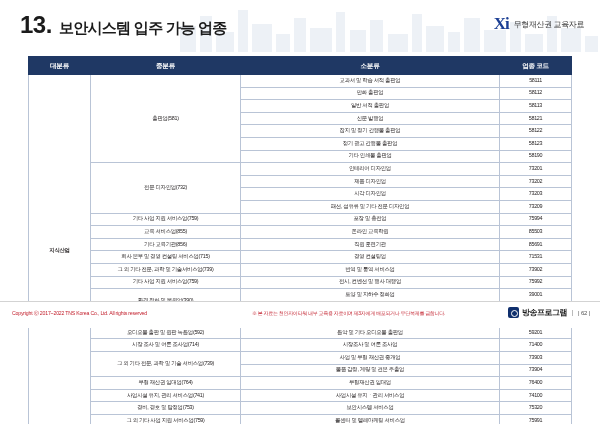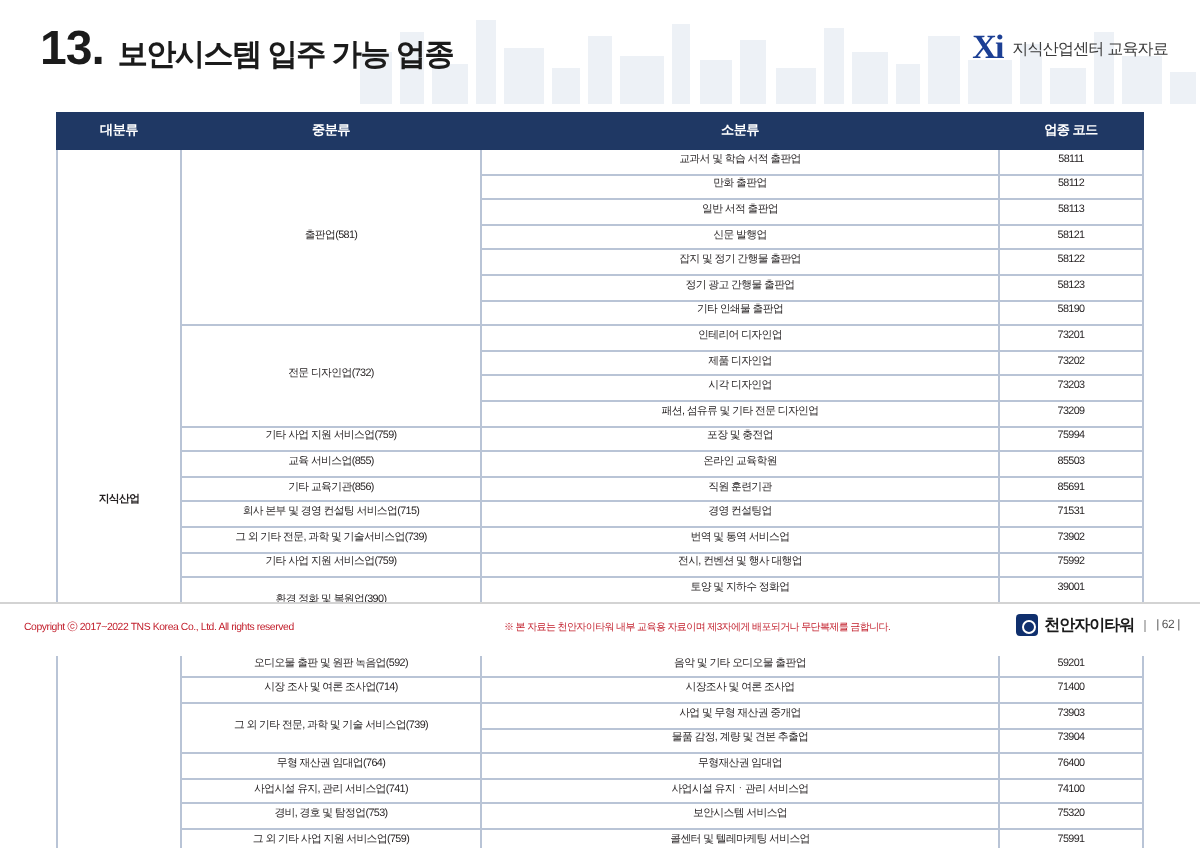--- a/index.html
+++ b/index.html
@@ -232,21 +232,21 @@
       </g>
     </svg>
 
     <div class="title-wrap">
       <span class="title-num">13.</span>
       <span class="title-text">보안시스템 입주 가능 업종</span>
     </div>
 
     <div class="brand">
       <span class="brand-mark">Xi</span>
-      <span class="brand-text">지식산업센터 교육자료</span>
+      <span class="brand-text">무형재산권 교육자료</span>
     </div>
   </div>
 
   <div class="table-wrap">
     <table class="data">
       <colgroup>
         <col class="major">
           <col class="mid">
           <col class="sub">
           <col class="code">
@@ -393,19 +393,19 @@
         </tbody>
     </table>
   </div>
 
   <div class="footer">
     <div class="footer-left">Copyright ⓒ 2017~2022 TNS Korea Co., Ltd.  All rights reserved</div>
     <div class="footer-note">※ 본 자료는 천안자이타워 내부 교육용 자료이며 제3자에게 배포되거나 무단복제를 금합니다.</div>
     <div class="footer-right">
       <div class="footer-logo">
         <span class="glyph"></span>
-        <span>천안자이타워</span>
+        <span>방송프로그램</span>
       </div>
       <div class="footer-page">| 62 |</div>
     </div>
   </div>
 
 </div>
 
 </body></html>

